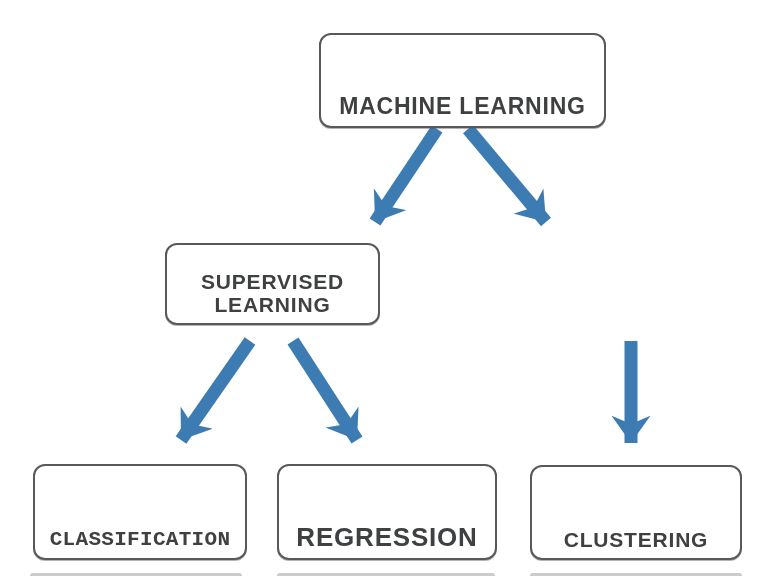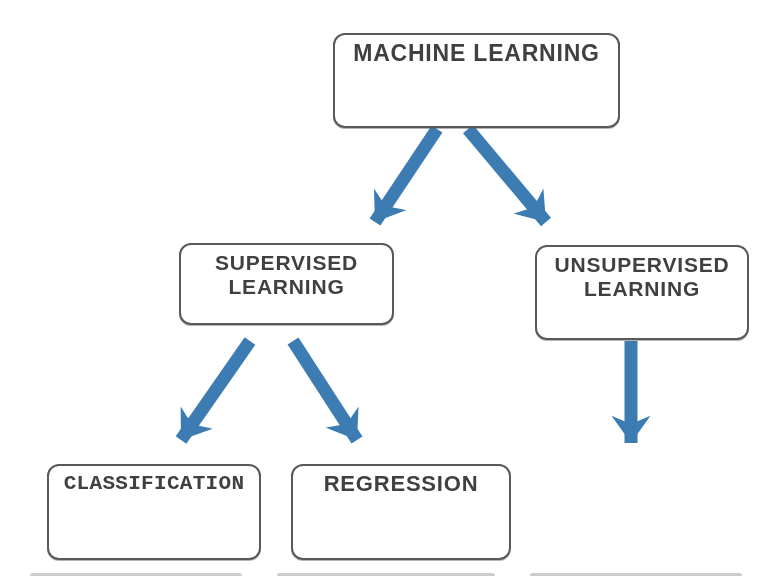--- a/index.html
+++ b/index.html
@@ -32,35 +32,34 @@
   }
   .node {
     position: absolute;
     z-index: 2;
     box-sizing: border-box;
     background: var(--background, #ffffff);
     border: 2px solid var(--border, #58595b);
     border-radius: 12px;
     box-shadow: 0 1px 0 rgba(88, 89, 91, 0.45);
     display: flex;
-    align-items: flex-start;
+    align-items: flex-end;
     justify-content: center;
     text-align: center;
     color: var(--text, #3f4041);
     font-weight: bold;
     letter-spacing: 0.8px;
     line-height: 1.12;
     padding: 6px 10px;
-    margin-left: 14px;
   }
   .node-ml            { left: 319px; top: 33px;  width: 287px; height: 95px; font-size: 23px; }
   .node-supervised    { left: 165px; top: 243px; width: 215px; height: 82px; font-size: 21px; }
   .node-unsupervised  { left: 521px; top: 245px; width: 214px; height: 95px; font-size: 21px; }
   .node-classification{ left: 33px;  top: 464px; width: 214px; height: 96px; font-size: 21px; letter-spacing: 0.3px; font-family: Liberation Mono, monospace; }
-  .node-regression    { left: 277px; top: 464px; width: 220px; height: 96px; font-size: 22px; }
+  .node-regression    { left: 277px; top: 464px; width: 220px; height: 96px; font-size: 26px; }
   .node-clustering    { left: 530px; top: 465px; width: 212px; height: 95px; font-size: 21px; }
   .cut-line {
     position: absolute;
     z-index: 0;
     top: 573px;
     height: 3px;
     border-radius: 3px 3px 0 0;
     background: var(--faint, #cbcbcb);
   }
   .cut-line-1 { left: 30px;  width: 212px; }
@@ -86,30 +85,30 @@
   </svg>
 
   <div class="node node-ml">
     <span>MACHINE LEARNING</span>
   </div>
 
   <div class="node node-supervised">
     <span>SUPERVISED LEARNING</span>
   </div>
 
-  <div class="node node-unsupervised">
-    <span>UNSUPERVISED LEARNING</span>
-  </div>
 
   <div class="node node-classification">
     <span>CLASSIFICATION</span>
   </div>
 
   <div class="node node-regression">
     <span>REGRESSION</span>
   </div>
 
+  <div class="node node-clustering">
+    <span>CLUSTERING</span>
+  </div>
 
   <div class="cut-line cut-line-1"></div>
   <div class="cut-line cut-line-2"></div>
   <div class="cut-line cut-line-3"></div>
 
 </div>
 
 </body></html>

